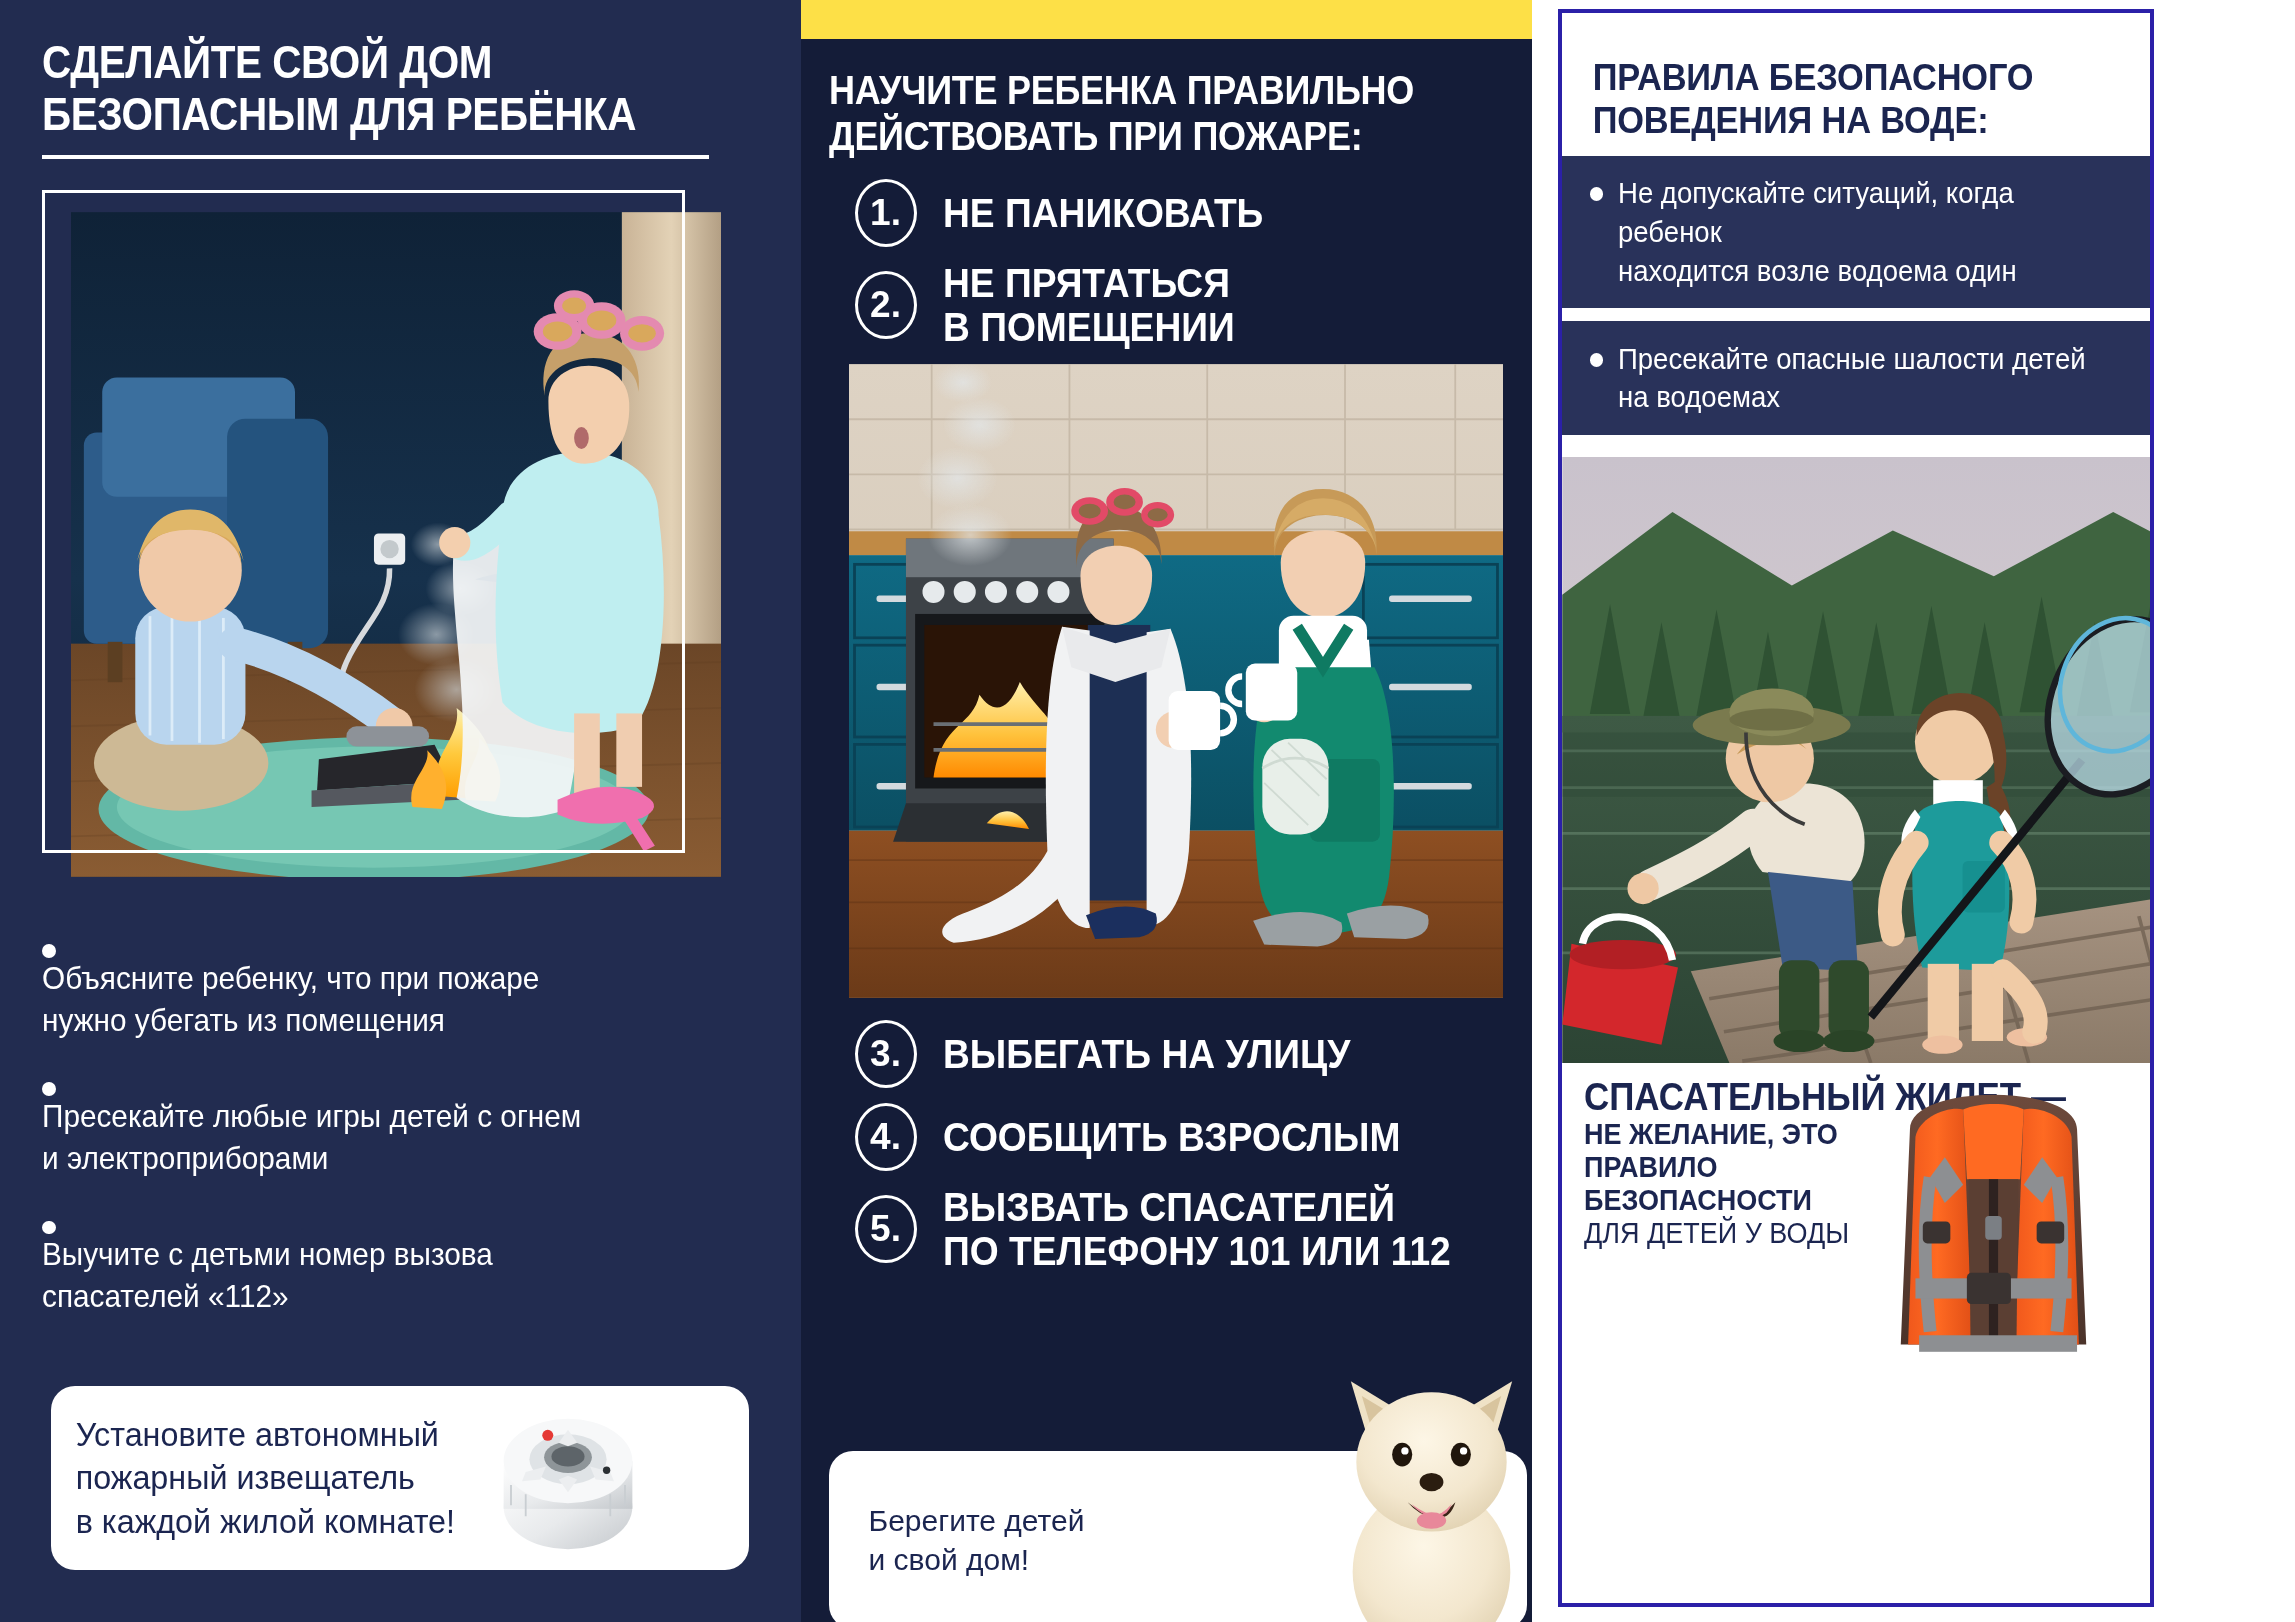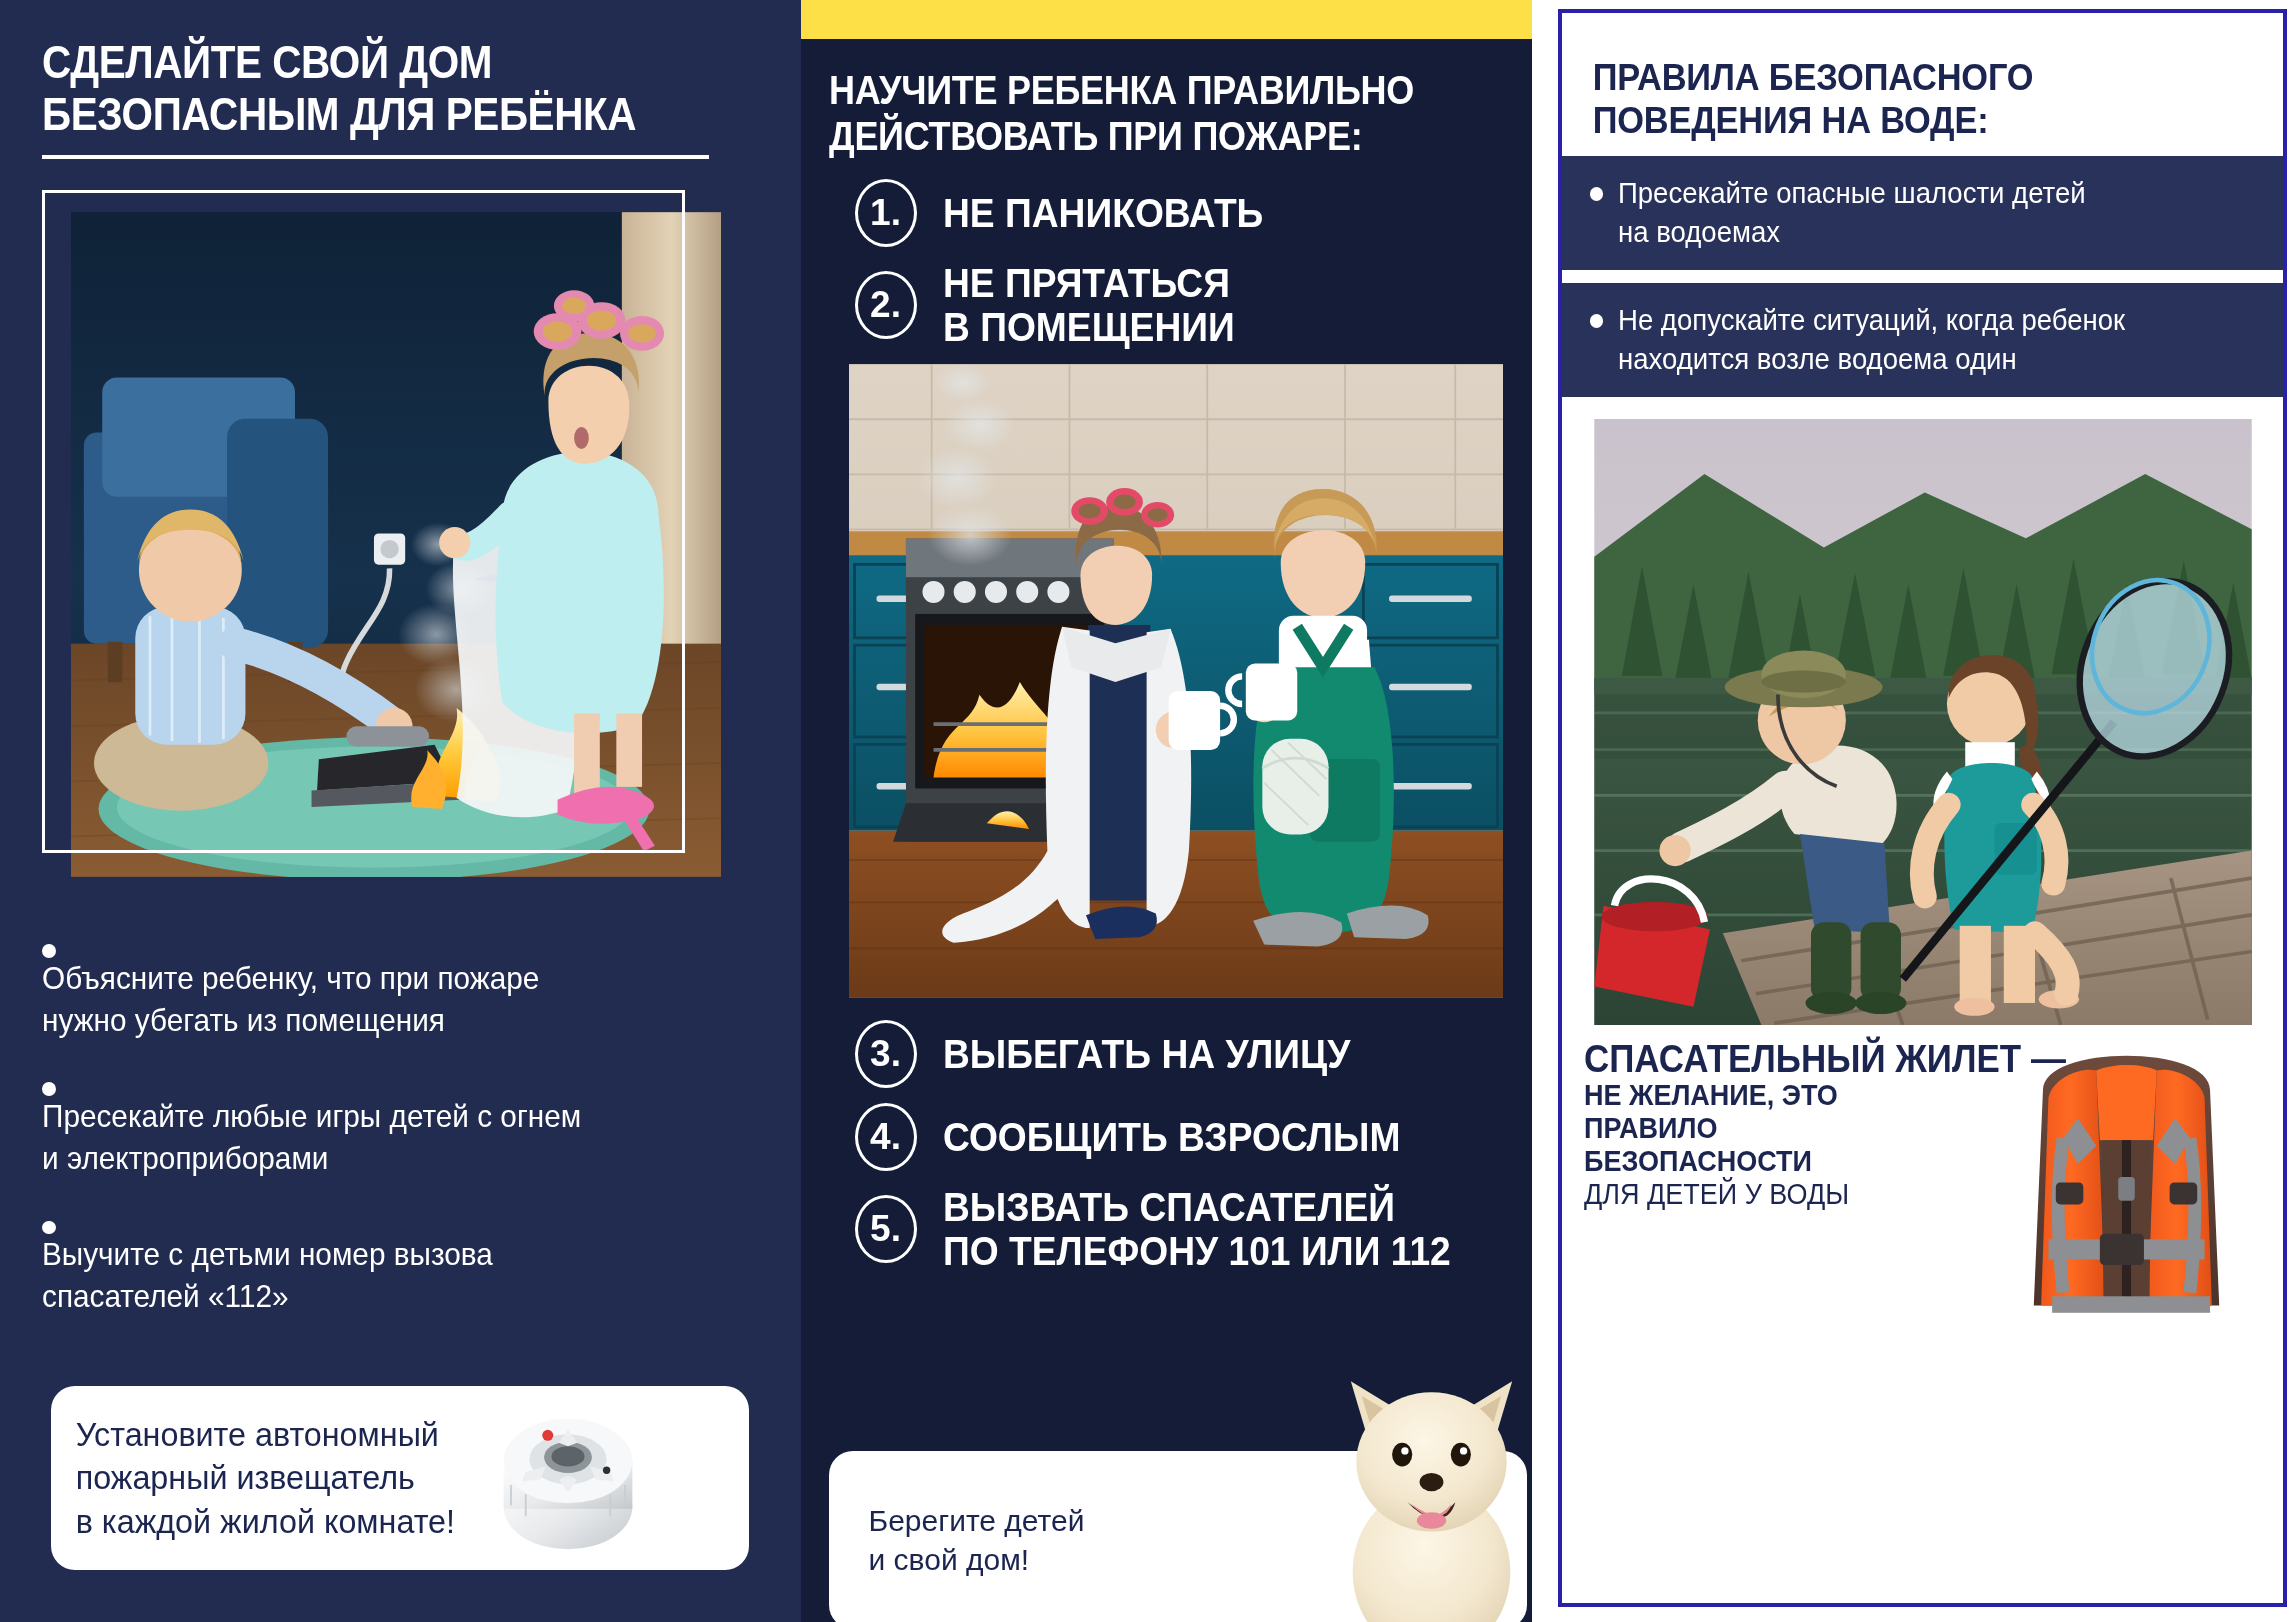--- a/index.html
+++ b/index.html
@@ -191,21 +191,21 @@
   
   .col-right {
     position: relative;
     width: 764px; height: 1623px;
     background: #ffffff;
     flex: 0 0 764px;
     padding: 9.2px 14.7px 14.7px 26px;
   }
   .right-box {
     position: relative;
-    width: 729px; height: 1598px;
+    width: 596px; height: 1598px;
     border: 4.6px solid #2b20a8;
     background: #ffffff;
     padding: 0;
     overflow: hidden;
   }
   .title-right {
     color: #1b2550;
     font-size: 37px;
     font-weight: 700;
     line-height: 1.16;
@@ -659,27 +659,27 @@
 
   <section class="col-right">
     <div class="right-box">
 
       <h1 class="title-right">ПРАВИЛА БЕЗОПАСНОГО
 ПОВЕДЕНИЯ НА ВОДЕ:</h1>
 
       <div>
         <div class="wblt">
           <span class="dot"></span>
-          <span class="txt">Пресекайте опасные шалости детей
-на водоемах</span>
+          <span class="txt">Не допускайте ситуаций, когда ребенок
+находится возле водоема один</span>
         </div>
         <div class="wblt">
           <span class="dot"></span>
-          <span class="txt">Не допускайте ситуаций, когда ребенок
-находится возле водоема один</span>
+          <span class="txt">Пресекайте опасные шалости детей
+на водоемах</span>
         </div>
       </div>
 
       <div class="photo-right">
         <svg width="658" height="606" viewBox="0 0 716 660">
           <defs>
             <linearGradient id="skyG" x1="0" y1="0" x2="0" y2="1">
               <stop offset="0" stop-color="#c9c2cc"></stop>
                 <stop offset="1" stop-color="#ded3d2"></stop>
             </linearGradient>

